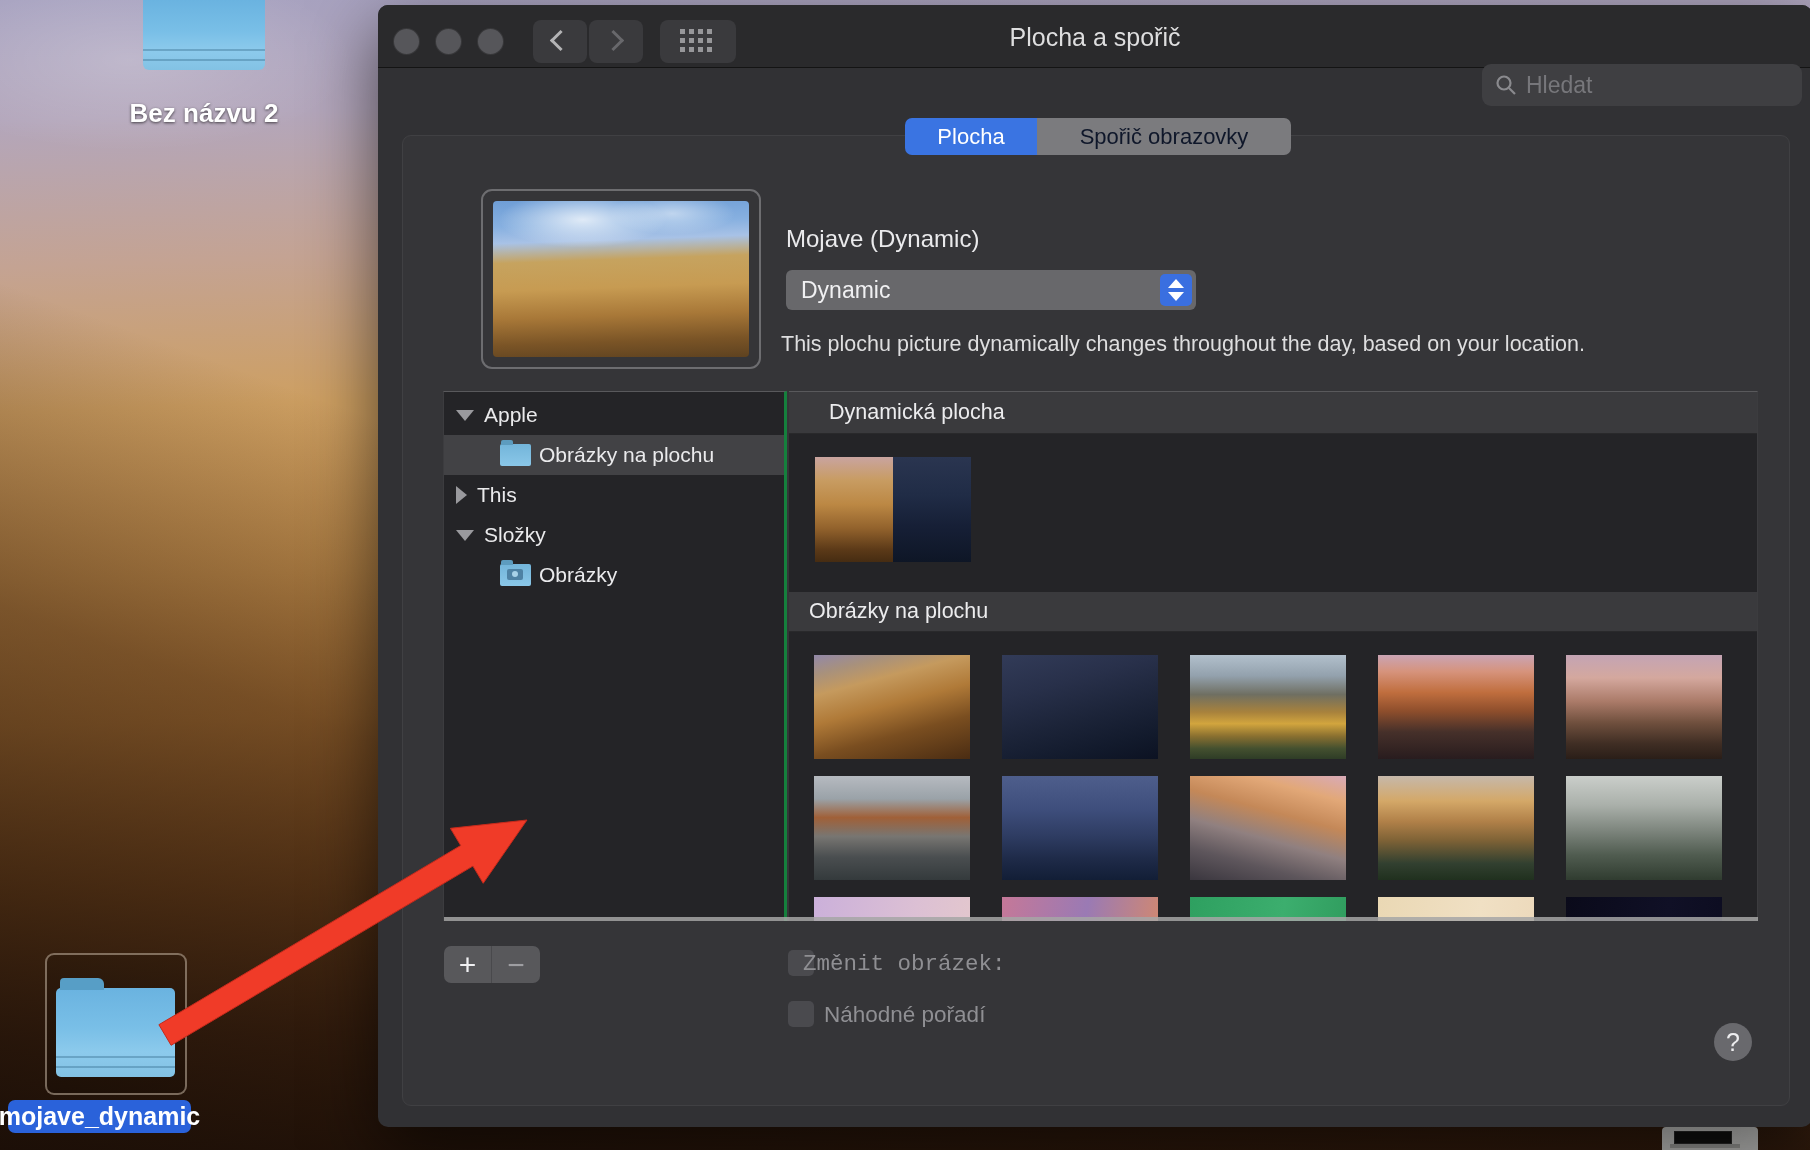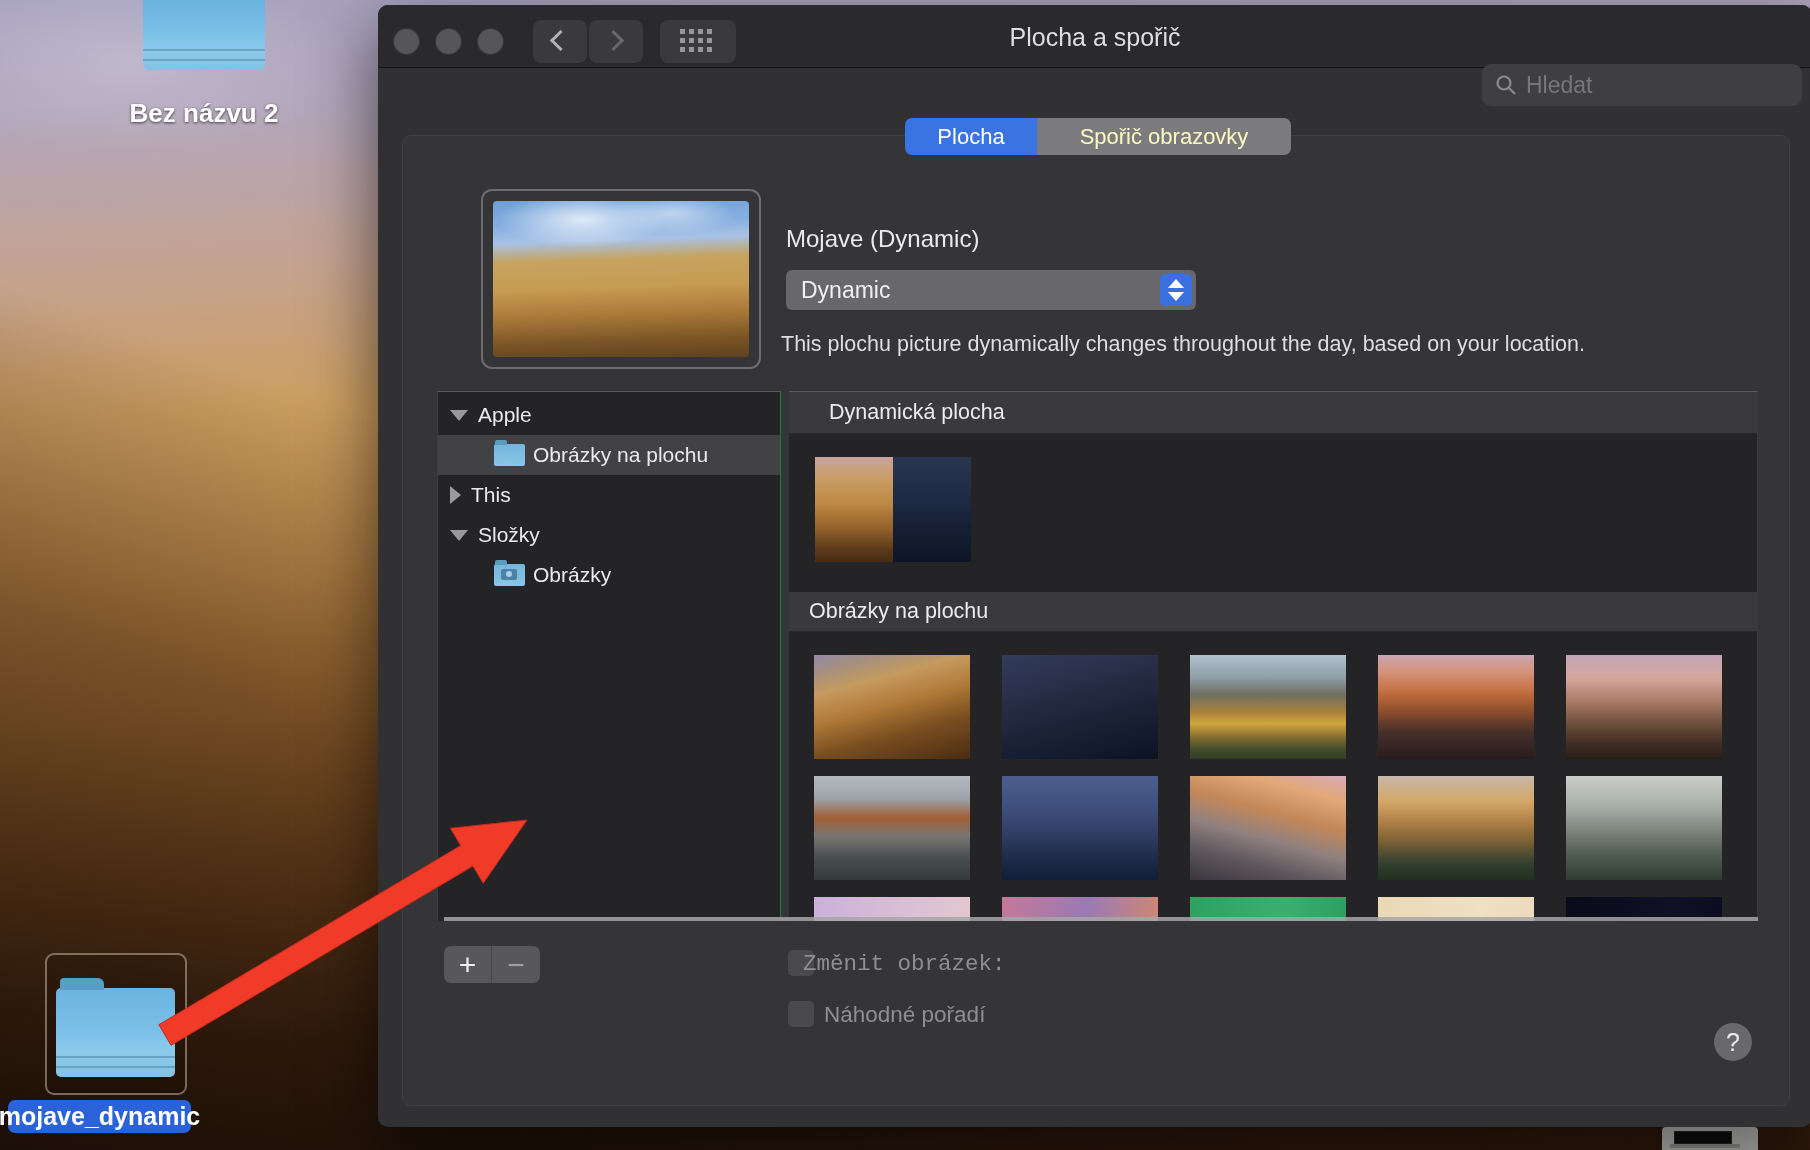--- a/index.html
+++ b/index.html
@@ -37,39 +37,39 @@
   .chev.fwd  { transform:rotate(-135deg); left:17px; border-color:#68686c; }
   #grid-icon { position:absolute; left:20px; top:9px; width:36px; height:27px; display:grid; grid-template-columns:repeat(4,5px); grid-template-rows:repeat(3,5px); gap:4px; }
   #grid-icon i { background:#97979a; }
   #search-field { left:1104px; top:13px; width:320px; height:42px; background:#3f3f42; border-radius:9px; display:flex; align-items:center; padding-left:12px; gap:8px;margin-top:46px; }
   #search-field .ph { color:#77777b; font-size:23px; }
 
   
   #tabs { left:527px; top:113px; height:37px; display:flex; border-radius:7px; overflow:hidden; z-index:5; }
   .tab { display:flex; align-items:center; justify-content:center; font-size:22px; color:#fff; }
   .tab.sel { background:#3a74e2; width:132px; }
-  .tab.uns { background:#7b7b7e; color:#fef9c3; width:254px; }
+  .tab.uns { background:#7b7b7e; color:#0f172a; width:254px; }
 
   
   #panel { left:24px; top:130px; width:1388px; height:971px; background:#353538; border:1px solid #404043; border-radius:9px; }
 
   
   #preview-frame { left:78px; top:53px; width:280px; height:180px; border:2px solid #6d6d70; border-radius:11px; }
   #preview-img { left:10px; top:10px; width:256px; height:156px; border-radius:4px; }
   #preview-name { left:383px; top:89px; color:#eaeaec; font-size:24px; }
   #style-select { left:383px; top:134px; width:410px; height:40px; background:#68686b; border-radius:6px; display:flex; align-items:center; padding-left:15px; color:#f0f0f2; font-size:23px; }
   #style-stepper { position:absolute; right:4px; top:4px; width:32px; height:32px; background:#3a6fe0; border-radius:5px; }
   .stp-up, .stp-dn { position:absolute; left:8px; width:0; height:0; border-left:8px solid transparent; border-right:8px solid transparent; }
   .stp-up { top:5px; border-bottom:9px solid #fff; }
   .stp-dn { bottom:5px; border-top:9px solid #fff; }
   #preview-desc { left:378px; top:196px; color:#dededf; font-size:21.5px; }
 
   
   .listbox { top:255px; height:530px; background:#242427; border-top:1px solid #59595c; overflow:hidden; }
-  #sidebar { left:34px; width:344px; border-left:1px solid #3c3c3f; border-right:1px solid #15803d; }
+  #sidebar { left:40px; width:344px; border-left:1px solid #3c3c3f; border-right:3px solid #15803d; }
   #rightlist { left:386px; width:969px; border-right:1px solid #3c3c3f; }
   .srow { position:relative; height:40px; display:flex; align-items:center; color:#eaeaec; font-size:21px; }
   .srow.group { padding-left:12px; }
   .srow.leaf { padding-left:56px; }
   .srow.selected { background:#424245; }
   .tri { width:0; height:0; margin-right:10px; }
   .tri.down { border-left:9px solid transparent; border-right:9px solid transparent; border-top:11px solid #9a9a9e; }
   .tri.right { border-top:9px solid transparent; border-bottom:9px solid transparent; border-left:11px solid #9a9a9e; }
   .mini-folder { position:relative; width:31px; height:22px; margin-right:8px; background:linear-gradient(180deg,#73b5da,#8ac7e8); border-radius:2px; }
   .mini-folder::before { content:""; position:absolute; top:-4px; left:1px; width:12px; height:5px; background:#5d9cbf; border-radius:2px 2px 0 0; }

